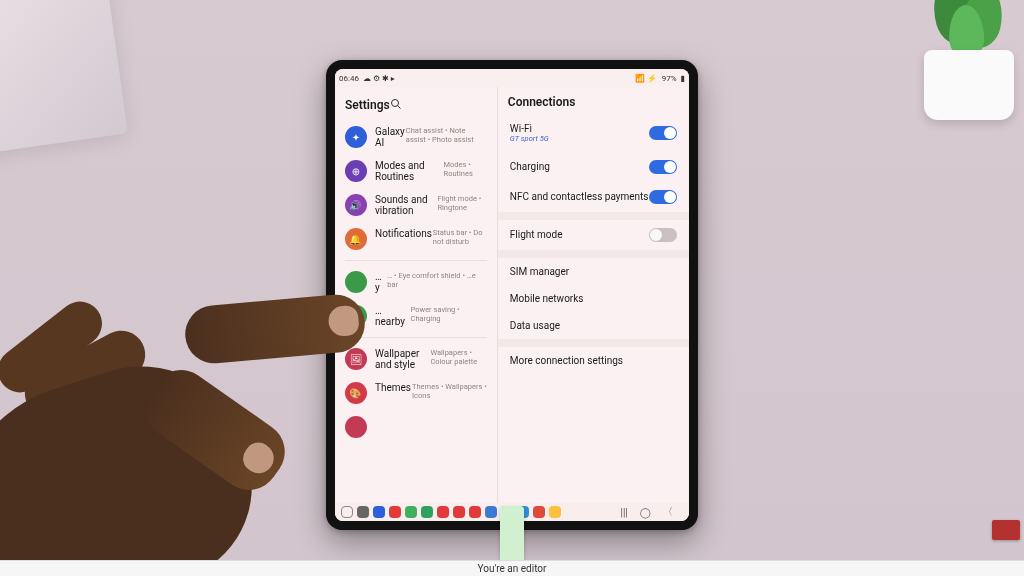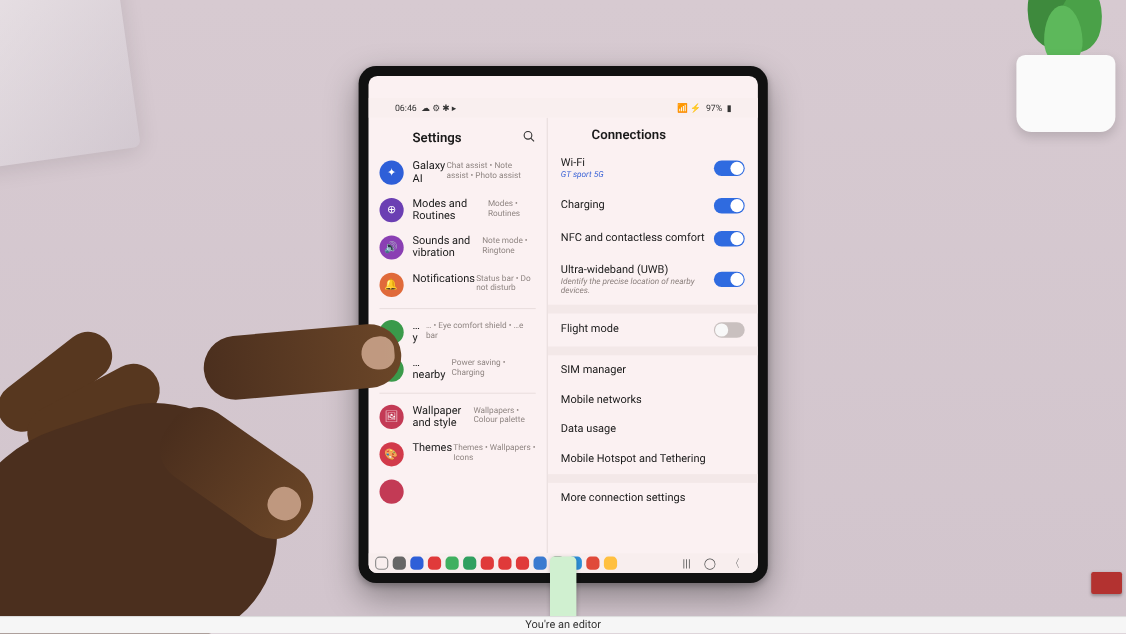--- a/index.html
+++ b/index.html
@@ -36,29 +36,29 @@
     background: #111; border-radius: 16px; padding: 9px;
     box-shadow: 0 12px 30px rgba(0,0,0,0.35), 0 2px 6px rgba(0,0,0,0.25);
   }
   .screen {
     width: 100%; height: 100%; background: #fbf1f2; border-radius: 8px; overflow: hidden;
     position: relative; display: flex; flex-direction: column;
   }
 
   .status-bar {
     height: 18px; font-size: 8px; color: #333; display: flex; align-items: center;
-    padding: 0 24px; justify-content: space-between; background: #f9efef; margin-top: 20px;
+    padding: 0 4px; justify-content: space-between; background: #f9efef;
   }
   .status-left,.status-right { display:flex; gap:4px; align-items:center; }
 
   .columns { flex:1; display:flex; overflow:hidden; }
   .col-left { width: 46%; border-right: 1px solid #e8dddd; display:flex; flex-direction:column; }
   .col-right { flex:1; display:flex; flex-direction:column; }
 
-  .col-hdr { display:flex; align-items:center; justify-content:space-between; padding: 8px 10px 6px 10px; margin-left: 30px; }
+  .col-hdr { display:flex; align-items:center; padding: 8px 10px 6px 10px; }
   .col-hdr h2 { font-size: 12px; font-weight: 600; color:#1a1a1a; }
   .search-icon svg { width:12px; height:12px; stroke:#333; fill:none; stroke-width:2; }
 
   .list { overflow:hidden; flex:1; }
 
   .settings-item { display:flex; gap:8px; padding: 6px 10px; align-items:flex-start; }
   .ic { width:22px; height:22px; border-radius:50%; flex:0 0 22px; display:flex; align-items:center; justify-content:center; }
   .ic span { color:#fff; font-size:10px; }
   .txt { display:flex; gap:1px; }
   .ttl { font-size: 10px; color:#1a1a1a; }
@@ -159,21 +159,21 @@
                   <div class="ttl">Modes and Routines</div>
                   <div class="sub">Modes • Routines</div>
                 </div>
               </div>
               <div class="settings-item">
                 <div class="ic" style="background:#8a3fb3">
                   <span>🔊</span>
                 </div>
                 <div class="txt">
                   <div class="ttl">Sounds and vibration</div>
-                  <div class="sub">Note mode • Ringtone</div>
+                  <div class="sub">Flight mode • Ringtone</div>
                 </div>
               </div>
               <div class="settings-item">
                 <div class="ic" style="background:#e06a3a">
                   <span>🔔</span>
                 </div>
                 <div class="txt">
                   <div class="ttl">Notifications</div>
                   <div class="sub">Status bar • Do not disturb</div>
                 </div>
@@ -245,35 +245,26 @@
               <div class="conn-item">
                 <div class="conn-left">
                   <div class="conn-ttl">Charging</div>
                 </div>
                 <div class="toggle on">
                   <div class="knob"></div>
                 </div>
               </div>
               <div class="conn-item">
                 <div class="conn-left">
-                  <div class="conn-ttl">NFC and contactless comfort</div>
+                  <div class="conn-ttl">NFC and contactless payments</div>
                 </div>
                 <div class="toggle on">
                   <div class="knob"></div>
                 </div>
               </div>
-              <div class="conn-item">
-                <div class="conn-left">
-                  <div class="conn-ttl">Ultra-wideband (UWB)</div>
-                  <div class="conn-sub">Identify the precise location of nearby devices.</div>
-                </div>
-                <div class="toggle on">
-                  <div class="knob"></div>
-                </div>
-              </div>
               <div class="separator"></div>
               <div class="conn-item">
                 <div class="conn-left">
                   <div class="conn-ttl">Flight mode</div>
                 </div>
                 <div class="toggle off">
                   <div class="knob"></div>
                 </div>
               </div>
               <div class="separator"></div>
@@ -283,25 +274,20 @@
                 </div>
               </div>
               <div class="conn-item">
                 <div class="conn-left">
                   <div class="conn-ttl">Mobile networks</div>
                 </div>
               </div>
               <div class="conn-item">
                 <div class="conn-left">
                   <div class="conn-ttl">Data usage</div>
-                </div>
-              </div>
-              <div class="conn-item">
-                <div class="conn-left">
-                  <div class="conn-ttl">Mobile Hotspot and Tethering</div>
                 </div>
               </div>
               <div class="separator"></div>
               <div class="conn-item">
                 <div class="conn-left">
                   <div class="conn-ttl">More connection settings</div>
                 </div>
               </div>
             </div>
         </div>

